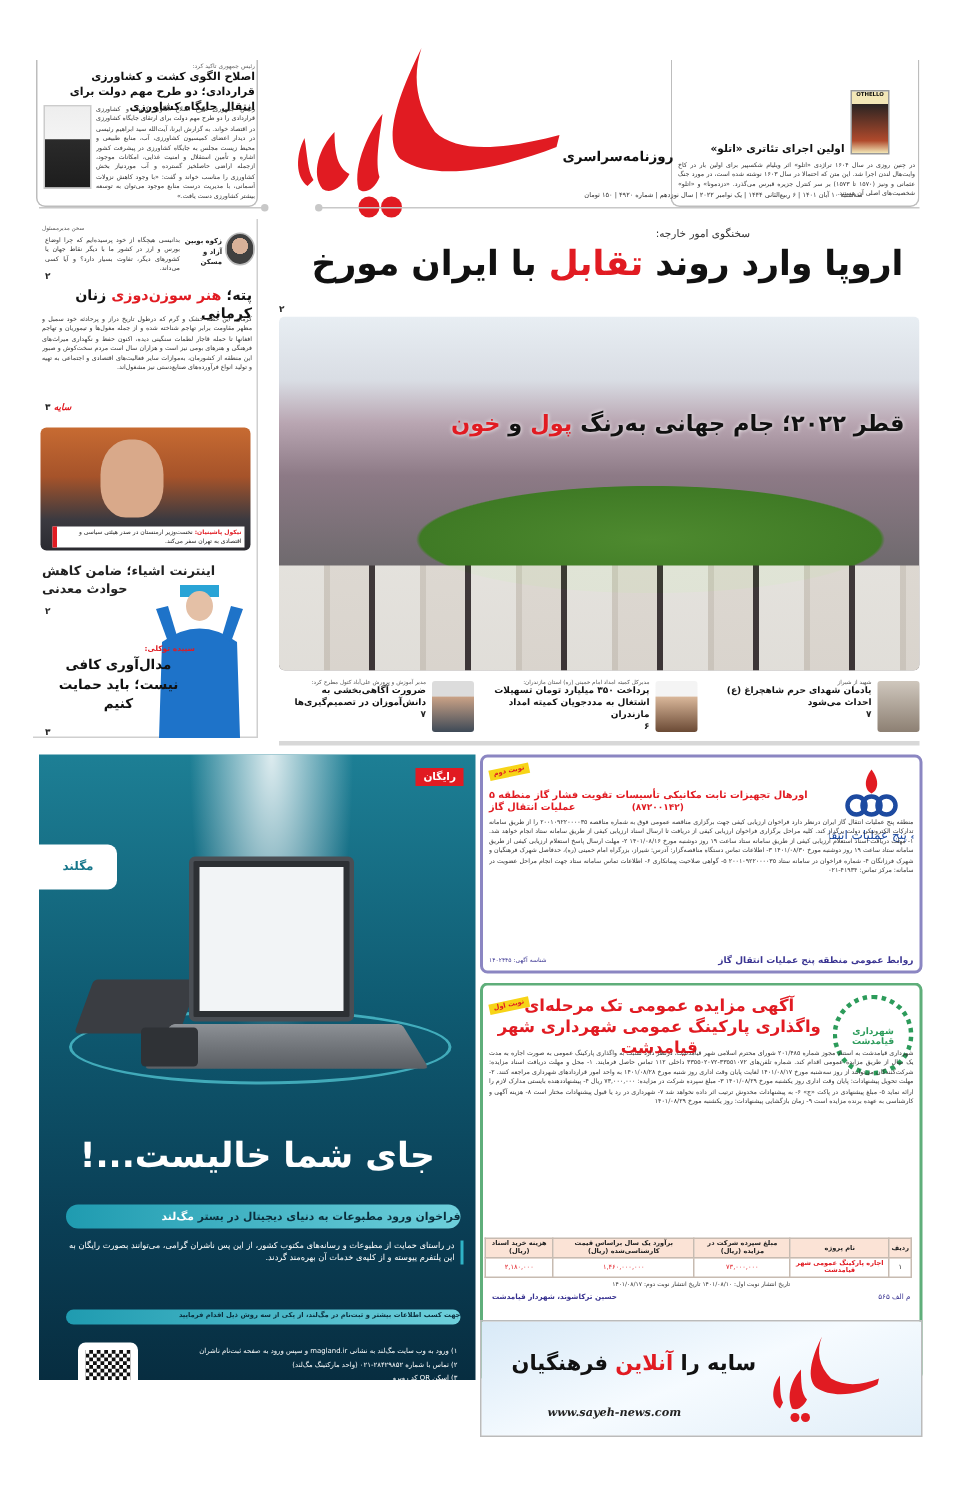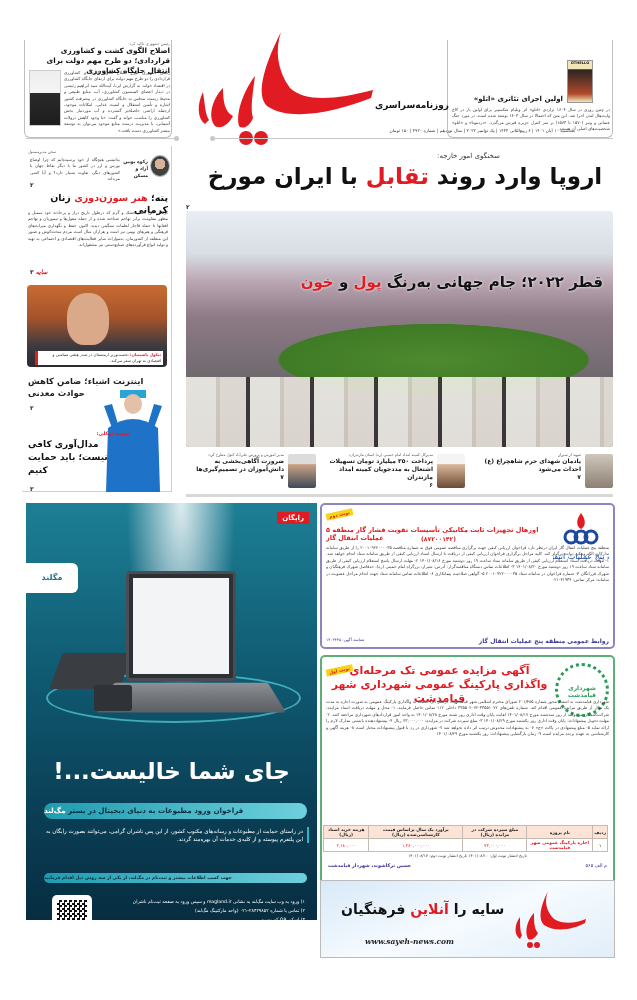--- a/index.html
+++ b/index.html
@@ -58,21 +58,21 @@
   .ad-mag .beam { position:absolute; left: 100px; top: 0; width: 110px; height: 200px; background: radial-gradient(ellipse at 50% 0%, rgba(255,255,255,.85), rgba(255,255,255,0) 70%); }
   .ad-mag .free { position:absolute; right: 8px; top: 9px; background: #e11b22; color:#fff; font-size: 7px; font-weight:bold; padding: 2px 5px; }
   .ad-mag .brand { position:absolute; left: 0; top: 60px; width: 52px; height: 30px; background:#fff; border-radius: 0 6px 6px 0; font-size: 8px; font-weight:bold; color:#16768b; text-align:center; line-height: 30px; }
   .ad-mag .laptop { position:absolute; left: 100px; top: 68px; width: 110px; height: 110px; background: #2d3034; border: 3px solid #4a4e54; border-radius: 4px; }
   .ad-mag .laptop .scr { position:absolute; inset: 4px; background: #f2f4f6; }
   .ad-mag .laptop-base { position:absolute; left: 80px; top: 176px; width: 170px; height: 34px; background: linear-gradient(180deg,#8e9297,#5b5f64); transform: perspective(80px) rotateX(30deg); border-radius: 3px; }
   .ad-mag .tablet { position:absolute; left: 30px; top: 150px; width: 70px; height: 36px; background:#3a3d42; border-radius: 3px; transform: skewX(-20deg); }
   .ad-mag .phone { position:absolute; left: 68px; top: 182px; width: 38px; height: 26px; background:#2f3236; border-radius: 3px; }
   .ad-mag .ring { position:absolute; left: 20px; top: 170px; width: 255px; height: 50px; border: 2px solid rgba(100,230,240,.6); border-radius: 50%; }
   .ad-mag .big { position:absolute; left: 0; right: 0; top: 255px; text-align:center; font-size: 23px; font-weight:bold; color:#fff; }
-  .ad-mag .pill { position:absolute; left: 18px; right: 10px; border-radius: 10px; background: linear-gradient(90deg,#1f9bb0,#6ed0dc); color:#0a2e3d; text-align:left; font-weight:bold; }
+  .ad-mag .pill { position:absolute; left: 18px; right: 10px; border-radius: 10px; background: linear-gradient(90deg,#1f9bb0,#6ed0dc); color:#0a2e3d; text-align:right; font-weight:bold; }
   .ad-mag .pill1 { top: 300px; height: 16px; font-size: 7.2px; line-height: 16px; }
   .ad-mag .pill2 { top: 370px; height: 10px; font-size: 4.5px; line-height: 10px; }
   .ad-mag .desc { position:absolute; left: 20px; right: 8px; top: 324px; border-right: 2px solid #2fb3c6; padding-right: 4px; font-size: 5.5px; line-height: 8px; color:#fff; text-align:justify; }
   .ad-mag .qr { position:absolute; left: 26px; top: 392px; width: 40px; height: 40px; background:#fff; border-radius: 5px; }
   .ad-mag .qr::after { content:""; position:absolute; inset:5px; background: repeating-conic-gradient(#111 0 25%, #fff 0 50%) 0 0/5px 5px; }
   .ad-mag .steps { position:absolute; right: 12px; top: 394px; width: 200px; font-size: 4.6px; line-height: 9px; color:#fff; }
 
   .ad-gas { left: 320px; top: 503px; width: 295px; height: 146px; border: 2px solid #8b86c2; border-radius: 5px; background:#fff; }
   .ad-gas .logo2 { position:absolute; right: 4px; top: 6px; width: 56px; height: 56px; }
   .ad-gas .t1 { position:absolute; left: 4px; right: 62px; top: 5px; text-align:center; font-size: 10px; font-weight:bold; color:#e11b22; }
@@ -190,21 +190,21 @@
 <div class="abs pg" style="left:30px;top:404px;">۲</div>
 
 <svg class="abs athlete" viewBox="0 0 70 104">
   <rect x="22" y="2" width="26" height="8" fill="#2aa4d6"></rect>
   <ellipse cx="35" cy="16" rx="9" ry="10" fill="#e4c0a6"></ellipse>
   <path d="M10 40 Q35 22 60 40 L62 104 L8 104 Z" fill="#1e73c9"></path>
   <path d="M6 18 L14 40 L20 36 L14 16 Z" fill="#1e73c9"></path>
   <path d="M64 18 L56 40 L50 36 L56 16 Z" fill="#1e73c9"></path>
 </svg>
 <div class="abs bold red" style="left:70px;top:430px;width:60px;font-size:5px;text-align:right;">سپیده توکلی:</div>
-<div class="abs bold" style="left:28px;top:438px;width:102px;font-size:9px;line-height:13px;color:#111;text-align:left;">مدال‌آوری کافی نیست؛ باید حمایت کنیم</div>
+<div class="abs bold" style="left:28px;top:438px;width:102px;font-size:9px;line-height:13px;color:#111;text-align:center;">مدال‌آوری کافی نیست؛ باید حمایت کنیم</div>
 <div class="abs pg" style="left:30px;top:485px;">۳</div>
 
 <div class="abs ad-mag">
   <div class="beam"></div>
   <div class="free">رایگان</div>
   <div class="brand">مگلند</div>
   <div class="ring"></div>
   <div class="tablet"></div>
   <div class="laptop">
       <div class="scr"></div>

